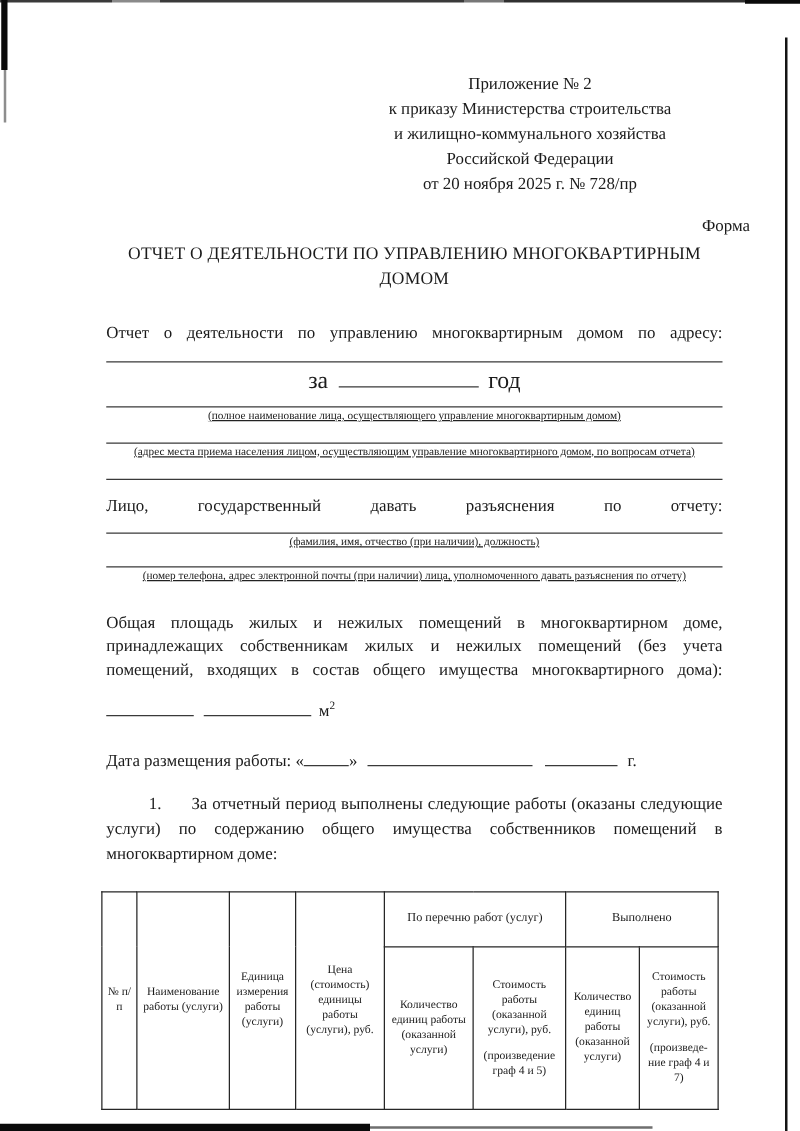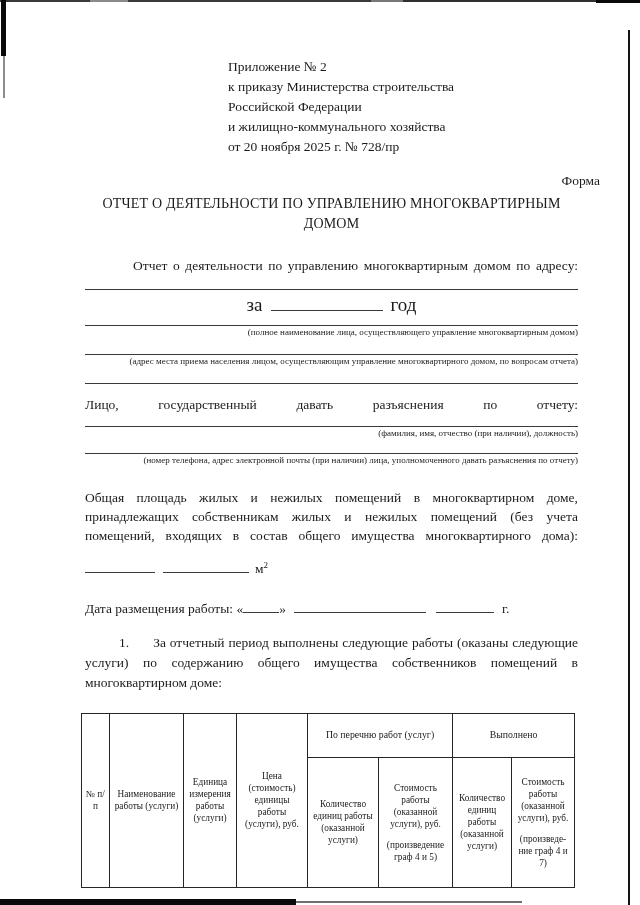--- a/index.html
+++ b/index.html
@@ -18,32 +18,32 @@
   .art-left   { position:absolute; left:1px; top:0; width:5px; height:56px; background:#0a0a0a; }
   .art-left2  { position:absolute; left:3px; top:56px; width:2px; height:42px; background:#8d8d8d; }
   .art-right  { position:absolute; left:628px; top:30px; width:2px; height:875px; background:#141414; }
   .art-right-top { position:absolute; left:596px; top:0; width:44px; height:3px; background:#0a0a0a; }
   .art-bottom { position:absolute; left:0; bottom:0; width:296px; height:6px; background:#0a0a0a; }
   .art-bottom2{ position:absolute; left:296px; bottom:2px; width:226px; height:2px; background:#6f6f6f; }
 
   
   .content { position:absolute; left:85px; top:0; width:493px; }
   .appendix { width:392px; margin-left:auto; margin-right:-42px; margin-top:57px;
-              text-align:left; font-size:13.5px; line-height:20px; }
+              text-align:center; font-size:13.5px; line-height:20px; }
   .form-label { text-align:right; margin-top:16px; margin-right:-22px; font-size:13.5px; }
   .doc-title { width:482px; margin:5px auto 0 auto; text-align:center;
                font-size:14px; line-height:20px; letter-spacing:0.2px; }
   .intro { margin-top:22px; font-size:13.5px; line-height:19px;
-           text-align:justify; text-align-last:justify;margin-left:48px; }
+           text-align:justify; text-align-last:justify; }
   .rule { border:0; border-top:1.2px solid #3a3a3a; height:0; margin:0; }
   .r1 { margin-top:11px; }
   .year-line { text-align:center; font-size:19px; margin-top:4px; }
   .blank { display:inline-block; border-bottom:1.2px solid #3a3a3a; height:13px; vertical-align:baseline; }
   .b-year { width:112px; margin:0 8px; }
-  .caption { text-align:right; font-size:9px; line-height:11px; color:#222; margin-top:1px; }
+  .caption { text-align:center; font-size:9px; line-height:11px; color:#222; margin-top:1px;text-decoration:underline; }
   .gap14 { height:14px; } .gap16 { height:16px; }
   .person { font-size:13.5px; margin-top:13px; text-align:justify; text-align-last:justify; }
   .area { margin-top:22px; font-size:13.5px; line-height:19px;
           text-align:justify; text-align-last:justify; }
   .area-blanks { font-size:13.5px; margin-top:2px; }
   .b-a1 { width:70px; } .b-a2 { width:86px; margin-left:8px; margin-right:6px; }
   .date-line { font-size:13.5px; margin-top:22px; }
   .b-d1 { width:36px; } .b-d2 { width:132px; margin-left:8px; } .b-d3 { width:58px; margin-left:10px; margin-right:8px; }
   .item { margin-top:16px; font-size:13.5px; line-height:20px; text-align:justify; text-indent:34px; }
   .item-gap { display:inline-block; width:24px; }
@@ -71,22 +71,22 @@
   <div class="art-right"></div>
   <div class="art-right-top"></div>
   <div class="art-bottom"></div>
   <div class="art-bottom2"></div>
 
   <div class="content">
 
     <div class="appendix">
       <div>Приложение № 2</div>
       <div>к приказу Министерства строительства</div>
+      <div>и жилищно-коммунального хозяйства</div>
       <div>Российской Федерации</div>
-      <div>и жилищно-коммунального хозяйства</div>
       <div>от 20 ноября 2025 г. № 728/пр</div>
     </div>
 
     <div class="form-label">Форма</div>
 
     <div class="doc-title">ОТЧЕТ О ДЕЯТЕЛЬНОСТИ ПО УПРАВЛЕНИЮ МНОГОКВАРТИРНЫМ ДОМОМ</div>
 
     <p class="intro">Отчет о деятельности по управлению многоквартирным домом по адресу:</p>
 
     <div class="rule r1"></div>

